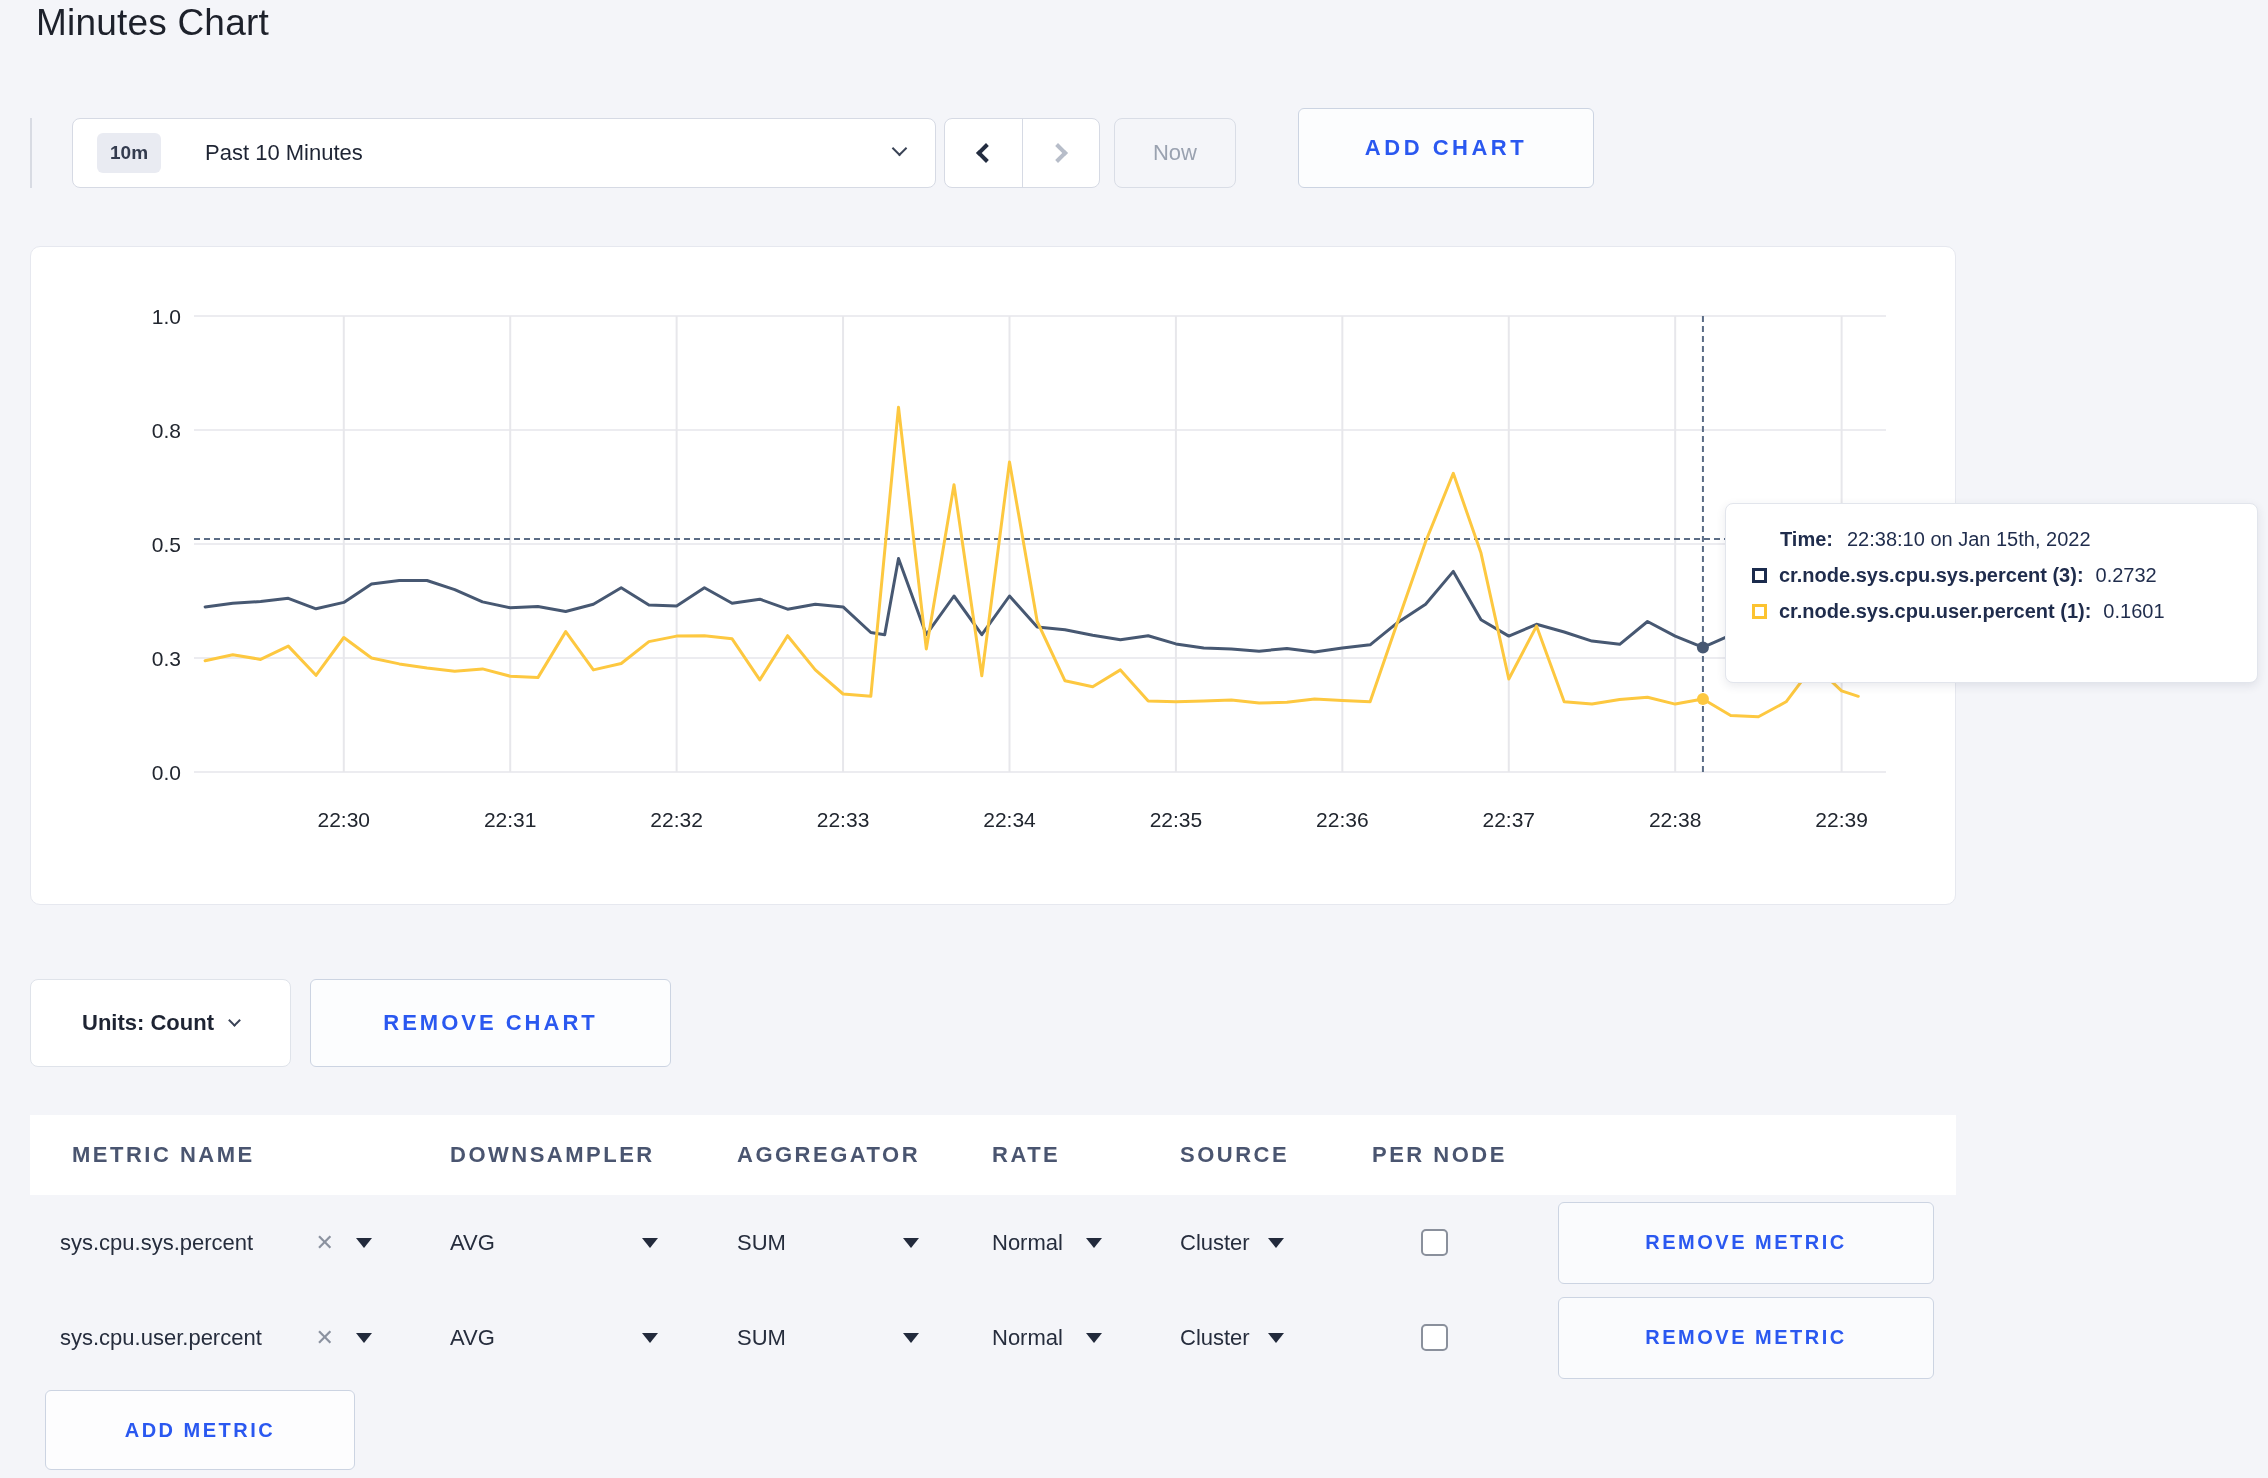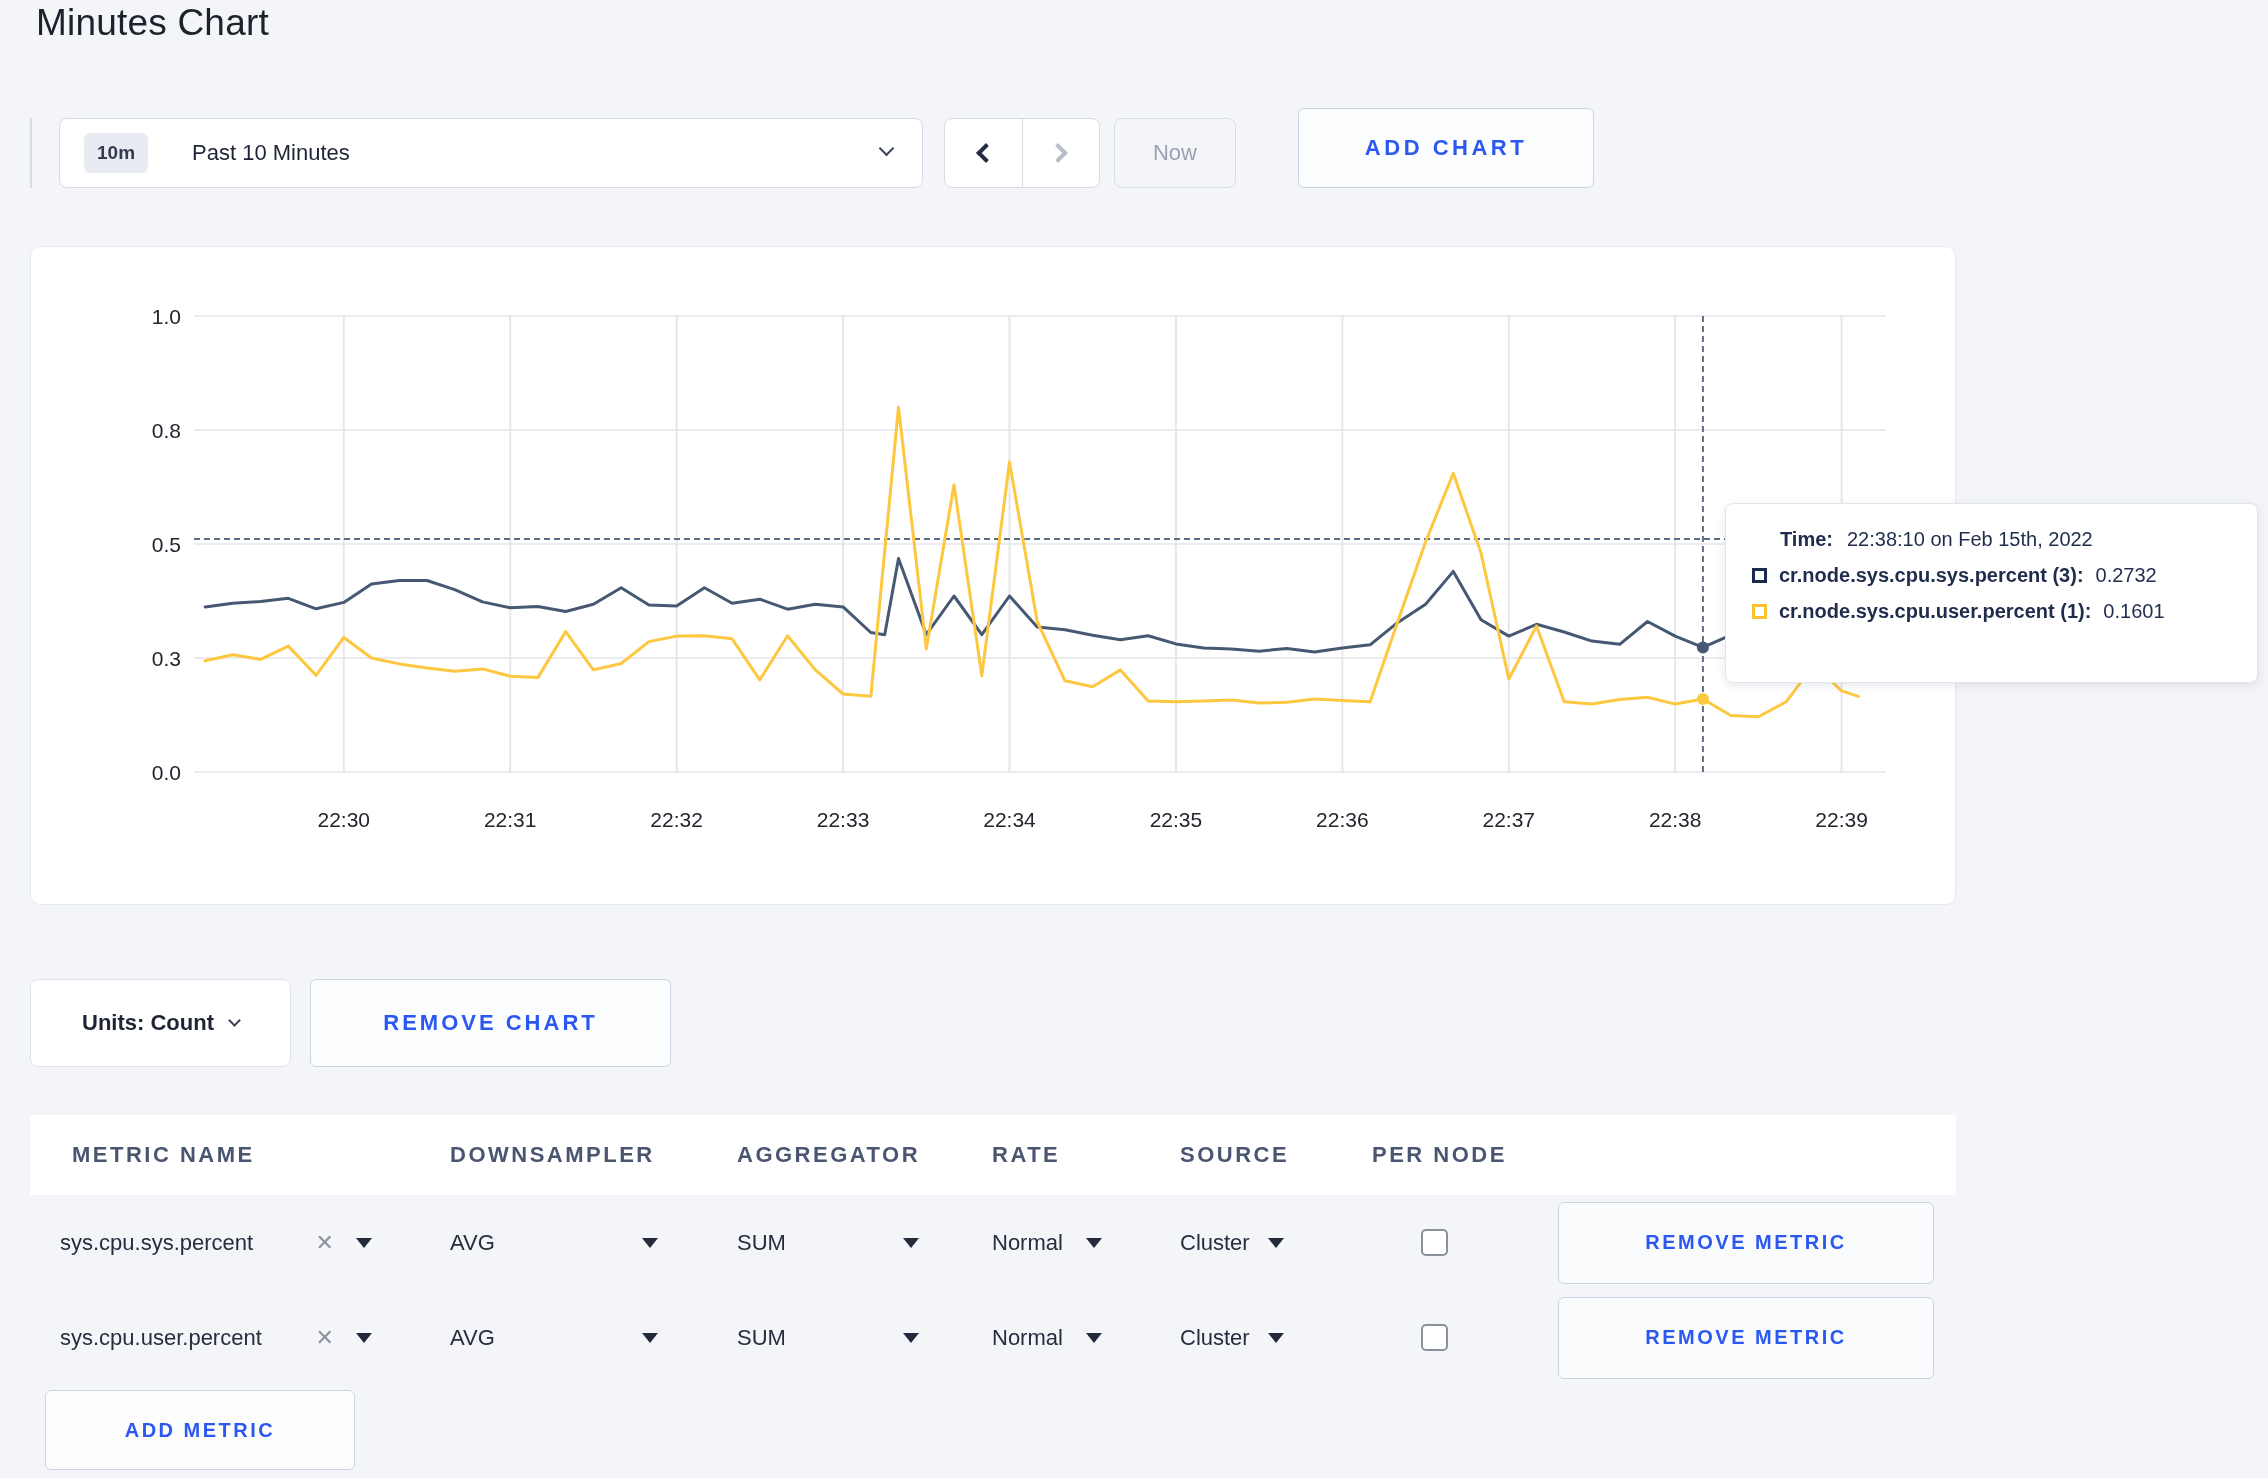--- a/index.html
+++ b/index.html
@@ -6,21 +6,21 @@
   html,body { background:#f4f5f9; }
   .page {
     position:relative; width:2268px; height:1478px; overflow:hidden;
     background:#f4f5f9; font-family:"Liberation Sans", sans-serif; color:#212735;
   }
   .title { position:absolute; left:36px; top:2px; font-size:37px; font-weight:500; color:#1d212b; letter-spacing:0.2px; }
 
   
   .tb-divider { position:absolute; left:30px; top:118px; width:2px; height:70px; background:#d8dbe3; }
   .time-select {
-    position:absolute; left:59px; top:118px; width:864px; height:70px; background:#fff;
+    position:absolute; left:72px; top:118px; width:864px; height:70px; background:#fff;
     border:1.5px solid #d6dae4; border-radius:8px; display:flex; align-items:center; cursor:pointer;text-align:center;
   }
   .time-badge {
     margin-left:24px; background:#e9ebf2; color:#333b4e; font-size:19px; font-weight:bold;
     padding:9px 13px; border-radius:6px;
   }
   .time-label { margin-left:44px; font-size:22px; font-weight:500; color:#1e2433; }
   .chev { display:inline-block; width:11px; height:11px; border-style:solid; border-color:#3a4356; border-width:0 2.5px 2.5px 0; }
   .chev.down { transform:rotate(45deg); margin-top:-5px; }
   .chev.sm { width:9px; height:9px; border-width:0 2px 2px 0; }
@@ -155,21 +155,21 @@
         <polyline points="174.1,359.9 201.8,356.3 229.6,354.5 257.3,351.3 285.0,361.8 312.8,355.4 340.5,337.1 368.3,333.5 396.0,333.5 423.7,342.6 451.5,354.9 479.2,360.8 506.9,359.5 534.7,364.5 562.4,357.2 590.2,340.8 617.9,358.1 645.6,359.0 673.4,340.8 701.1,356.3 728.8,352.2 756.6,362.2 784.3,357.2 812.1,359.9 839.8,385.5 853.7,387.7 867.5,311.6 895.3,387.7 923.0,349.0 950.8,387.7 978.5,349.0 1006.2,380.0 1034.0,382.7 1061.7,388.2 1089.4,392.8 1117.2,388.7 1144.9,396.9 1172.7,401.0 1200.4,401.9 1228.1,404.2 1255.9,401.4 1283.6,405.1 1311.3,401.0 1339.1,397.8 1366.8,375.4 1394.6,357.2 1422.3,324.4 1450.0,372.7 1477.8,389.1 1505.5,377.3 1533.2,385.0 1561.0,394.1 1588.7,397.3 1616.5,374.5 1644.2,389.1 1671.9,400.4 1699.7,388.2 1727.4,392.3 1755.1,393.2 1782.9,390.0 1810.6,387.7 1827.3,388.7" fill="none" stroke="#475872" stroke-width="3" stroke-linejoin="round" stroke-linecap="round"></polyline>
         <polyline points="174.1,413.7 201.8,407.8 229.6,412.4 257.3,399.1 285.0,428.3 312.8,390.5 340.5,411.0 368.3,416.9 396.0,421.0 423.7,424.2 451.5,421.9 479.2,429.2 506.9,430.6 534.7,384.6 562.4,422.9 590.2,416.5 617.9,394.6 645.6,389.1 673.4,388.7 701.1,391.8 728.8,432.9 756.6,388.7 784.3,422.9 812.1,447.0 839.8,449.3 867.5,160.2 895.3,401.9 923.0,237.7 950.8,428.8 978.5,214.9 1006.2,374.5 1034.0,433.8 1061.7,439.7 1089.4,422.9 1117.2,453.9 1144.9,454.8 1172.7,453.9 1200.4,453.0 1228.1,456.1 1255.9,455.2 1283.6,452.0 1311.3,453.4 1339.1,454.8 1366.8,374.5 1394.6,294.7 1422.3,226.3 1450.0,306.1 1477.8,432.0 1505.5,379.1 1533.2,454.8 1561.0,457.1 1588.7,452.5 1616.5,450.2 1644.2,457.1 1671.9,452.0 1699.7,468.5 1727.4,469.8 1755.1,454.8 1782.9,417.8 1810.6,443.8 1827.3,449.3" fill="none" stroke="#fdc840" stroke-width="3" stroke-linejoin="round" stroke-linecap="round"></polyline>
         <circle cx="1671.9311475409836" cy="400.4208" r="6" fill="#475872"></circle>
         <circle cx="1671.9311475409836" cy="451.9944" r="6" fill="#fdc840"></circle>
       </svg>
   </div>
 
   <div class="tooltip">
     <div class="tt-time">
       <span class="lbl">Time:</span>
-      <span>22:38:10 on Feb 15th, 2022</span>
+      <span>22:38:10 on Jan 15th, 2022</span>
     </div>
     <div class="tt-row">
       <span class="tt-sq" style="border-color:#1b2b4d;"></span>
       <span>cr.node.sys.cpu.sys.percent (3):</span>
       <span class="tt-val">0.2732</span>
     </div>
     <div class="tt-row">
       <span class="tt-sq" style="border-color:#fcc330;"></span>
       <span>cr.node.sys.cpu.user.percent (1):</span>
       <span class="tt-val">0.1601</span>

